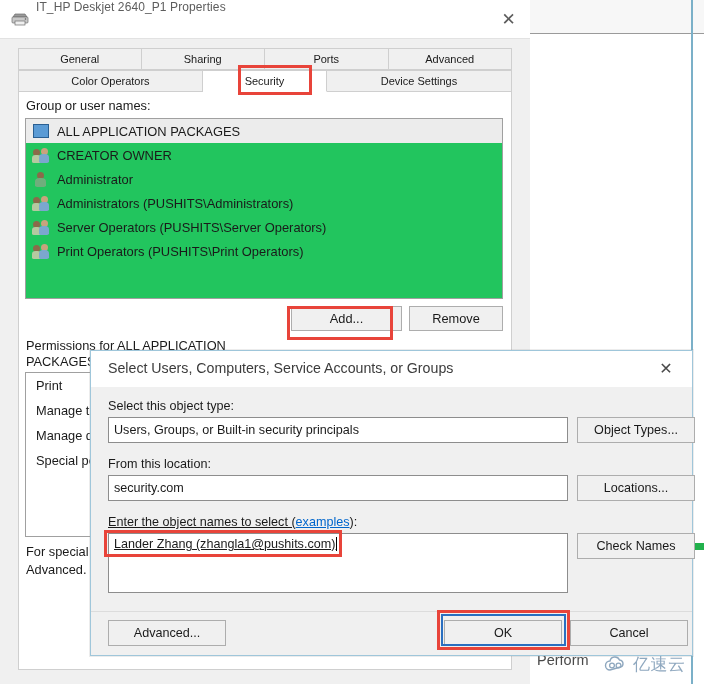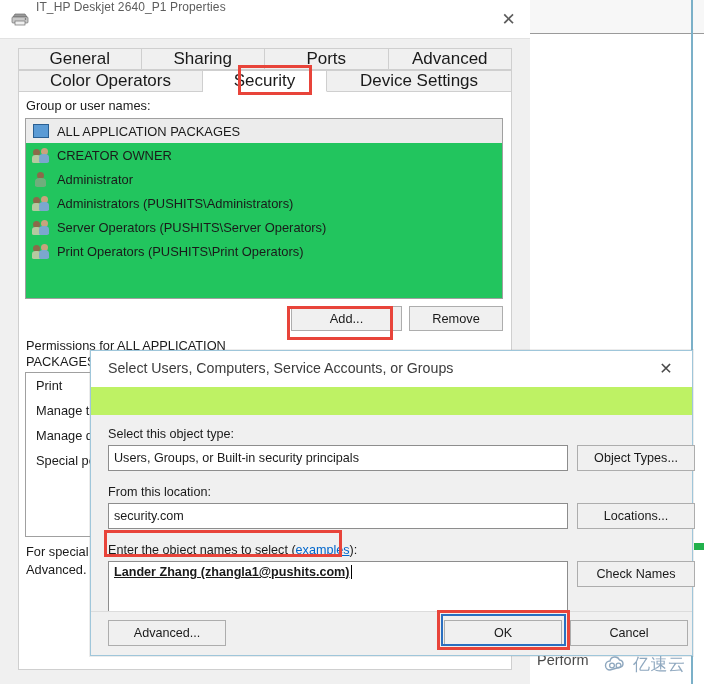--- a/index.html
+++ b/index.html
@@ -63,21 +63,21 @@
     border-top:1px solid #e2e2e2;
   }
 
   
   .tabstrip { position:absolute; left:18px; top:9px; width:494px; height:44px; }
   .tabrow { position:absolute; left:0; width:494px; height:22px; display:flex; }
   .tabrow.r1 { top:0; }
   .tabrow.r2 { top:22px; }
   .tab {
     height:22px; display:flex; align-items:center; justify-content:center;
-    font-size:17px; color:#1a1a1a;
+    font-size:11px; color:#1a1a1a;
     background:#f0f0f0;
     border:1px solid #cfcfcf; border-left:none;
     position:relative;
   }
   .tab:first-child { border-left:1px solid #cfcfcf; }
   .tab.active {
     background:#ffffff; border-color:#cfcfcf; border-bottom-color:#ffffff;
     z-index:3;
   }
   .tabrow.r1 .tab { width:123.5px; }
@@ -149,21 +149,20 @@
     font-size:14.2px; color:#3b3b3b; white-space:nowrap;
   }
   .dlg-close {
     position:absolute; right:6px; top:3px; width:40px; height:28px;
     display:flex; align-items:center; justify-content:center;
     color:#4a4a4a; font-size:16px;
   }
   .dlg-body {
     position:absolute; left:0; top:36px; width:601px; height:224px;
     background:#f0f0f0;
-    margin-top:28px;
   }
   .dlg-label {
     position:absolute; font-size:12.6px; color:#1a1a1a; white-space:nowrap;
   }
   .dlg-input {
     position:absolute; background:#ffffff; border:1px solid #8d8d8d;
     font-size:12.6px; color:#1a1a1a;
     display:flex; align-items:center; padding-left:5px;
     white-space:nowrap; overflow:hidden;
   }
@@ -371,21 +370,21 @@
       <div class="dlg-btn" style="left:486px; top:30px;">Object Types...</div>
 
       <div class="dlg-label" style="left:17px; top:70px;">From this location:</div>
       <div class="dlg-input" style="left:17px; top:88px; width:460px; height:26px;">security.com</div>
       <div class="dlg-btn" style="left:486px; top:88px;">Locations...</div>
 
       <div class="dlg-label" style="left:17px; top:128px;">
         <span class="u">Enter the object names to select (</span><span class="link">examples</span><span>):</span>
       </div>
 
-      <div class="dlg-input" style="left:17px; top:146px; width:460px; height:60px; align-items:flex-start; padding-top:3px;font-weight:bold;">
+      <div class="dlg-input" style="left:17px; top:146px; width:460px; height:60px; align-items:flex-start; padding-top:3px;">
         <span class="u">Lander Zhang (zhangla1@pushits.com)</span>
           <span class="caret"></span>
       </div>
       <div class="dlg-btn" style="left:486px; top:146px;">Check Names</div>
     </div>
 
     <div class="dlg-footer">
       <div class="dlg-btn" style="left:17px; top:8px;">Advanced...</div>
       <div class="dlg-btn" style="left:353px; top:8px;">OK</div>
       <div class="dlg-btn" style="left:479px; top:8px;">Cancel</div>

